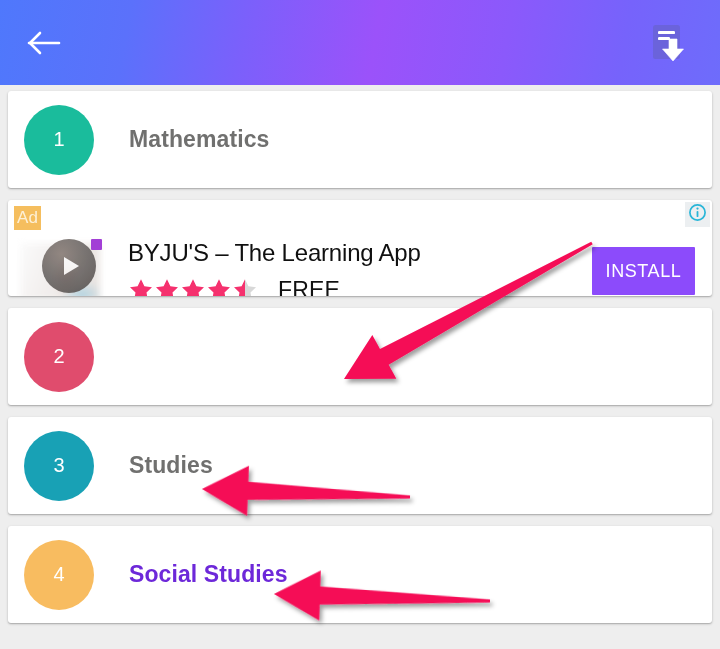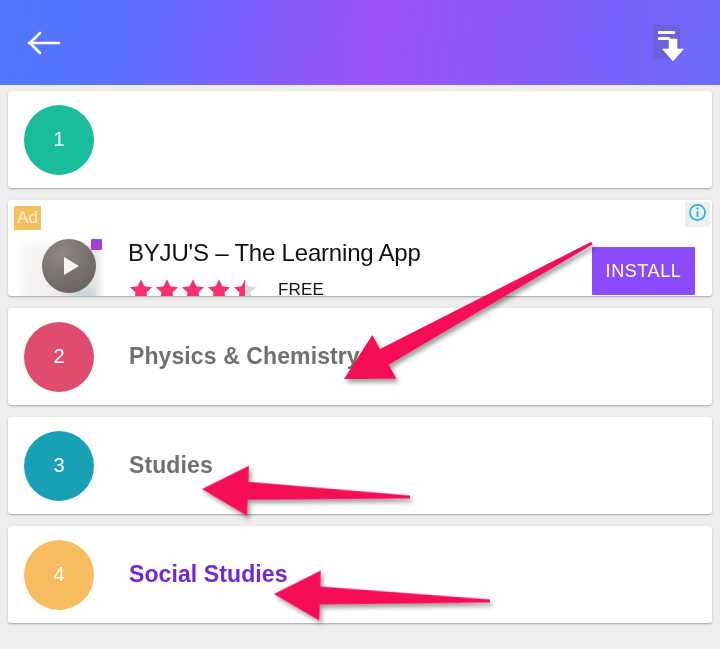--- a/index.html
+++ b/index.html
@@ -228,21 +228,21 @@
   .ad-sub {
     display: flex;
     align-items: center;
     margin-top: 10px;
   }
 
   .stars { display: flex; align-items: center; }
   .stars svg { display: block; }
 
   .ad-free {
-    font-size: 17px;
+    font-size: 23px;
     color: #111111;
     margin-left: 18px;
     letter-spacing: 0.2px;
   }
 
   .ad-install {
     position: absolute;
     right: 17px;
     top: 47px;
     width: 103px;
@@ -296,20 +296,21 @@
       </svg>
     </span>
   </div>
 </div>
 
 <div class="list">
 
   <div class="card">
     <div class="subject-row">
       <div class="subject-badge" style="background: rgb(26, 188, 156);">1</div>
+      <div class="subject-name" style="color: rgb(112, 112, 111);">Mathematics</div>
     </div>
   </div>
 
   <div class="card ad-card">
 
     <div class="ad-badge" style="background: rgb(245, 190, 94);">Ad</div>
 
     <div class="ad-info-icon">
       <span>
         <svg width="19" height="19" viewBox="0 0 19 19" aria-hidden="true">
@@ -351,21 +352,20 @@
         </div>
       </div>
     </div>
 
     <button class="ad-install" style="background: rgb(140, 75, 251);">INSTALL</button>
   </div>
 
   <div class="card">
     <div class="subject-row">
       <div class="subject-badge" style="background: rgb(224, 76, 109);">2</div>
-      <div class="subject-name" style="color: rgb(112, 112, 111);">Physics &amp; Chemistry</div>
     </div>
   </div>
 
   <div class="card">
     <div class="subject-row">
       <div class="subject-badge" style="background: rgb(24, 161, 181);">3</div>
       <div class="subject-name" style="color: rgb(112, 112, 111);">Studies</div>
     </div>
   </div>
 

